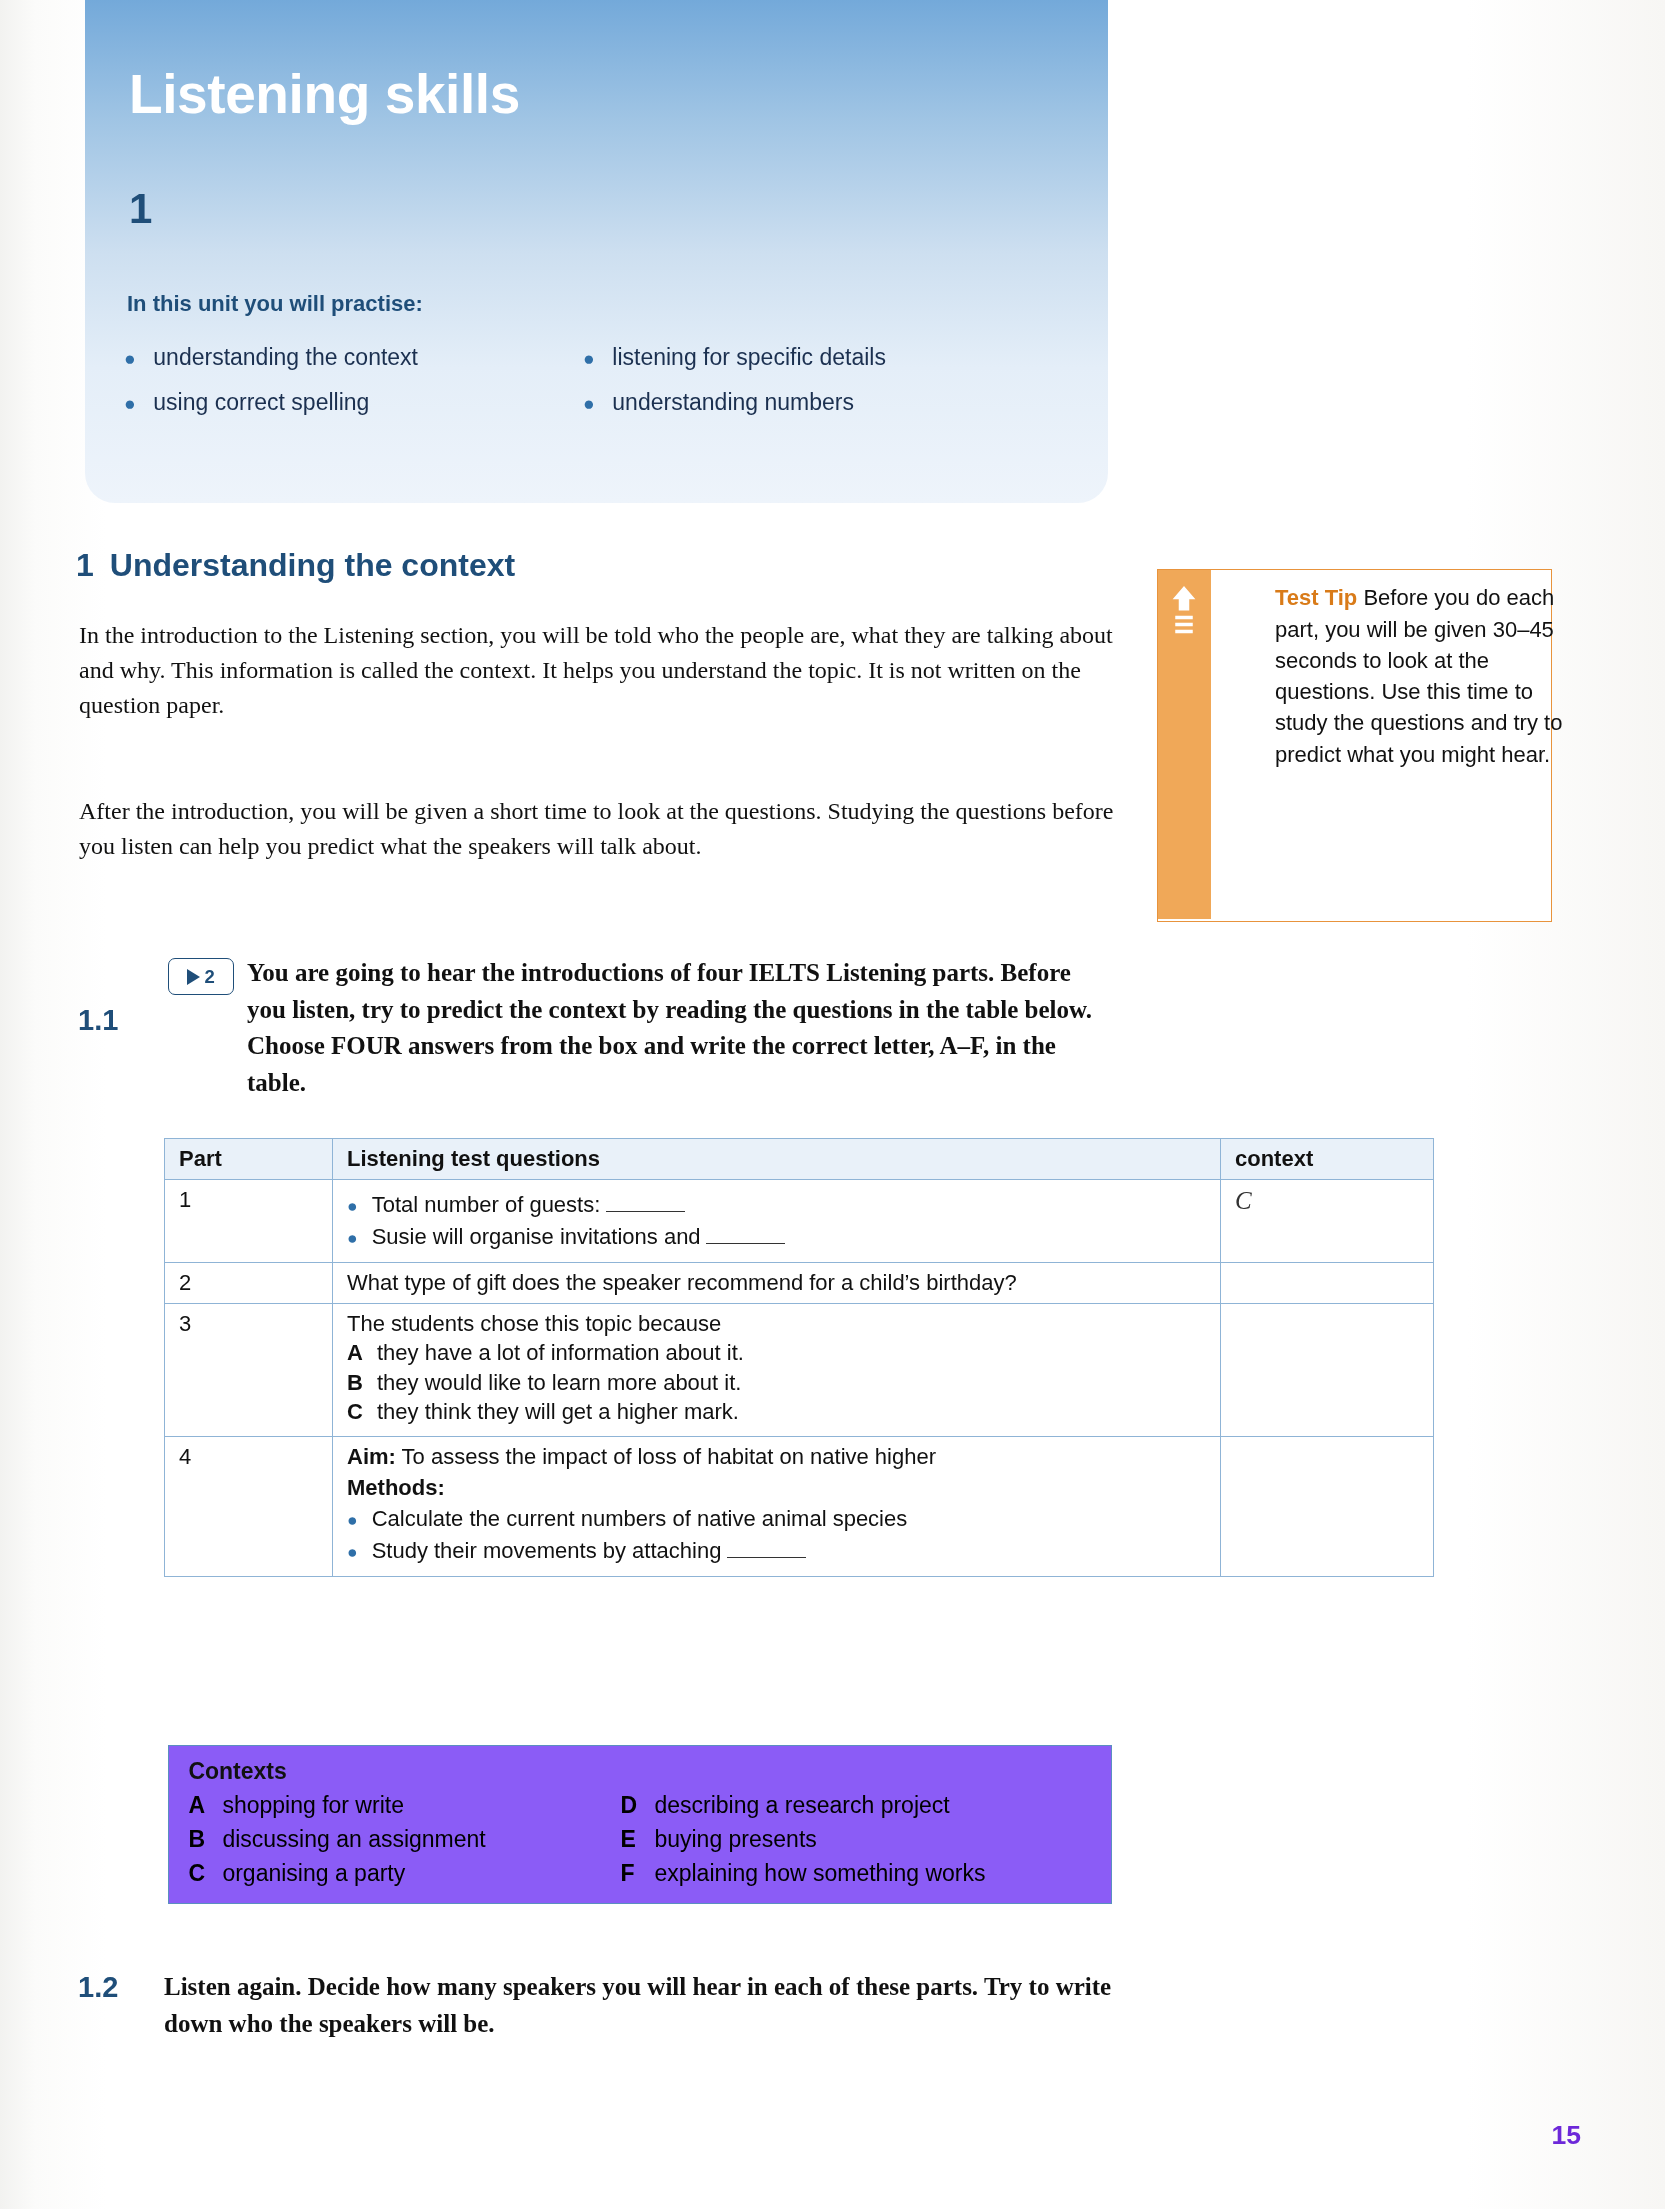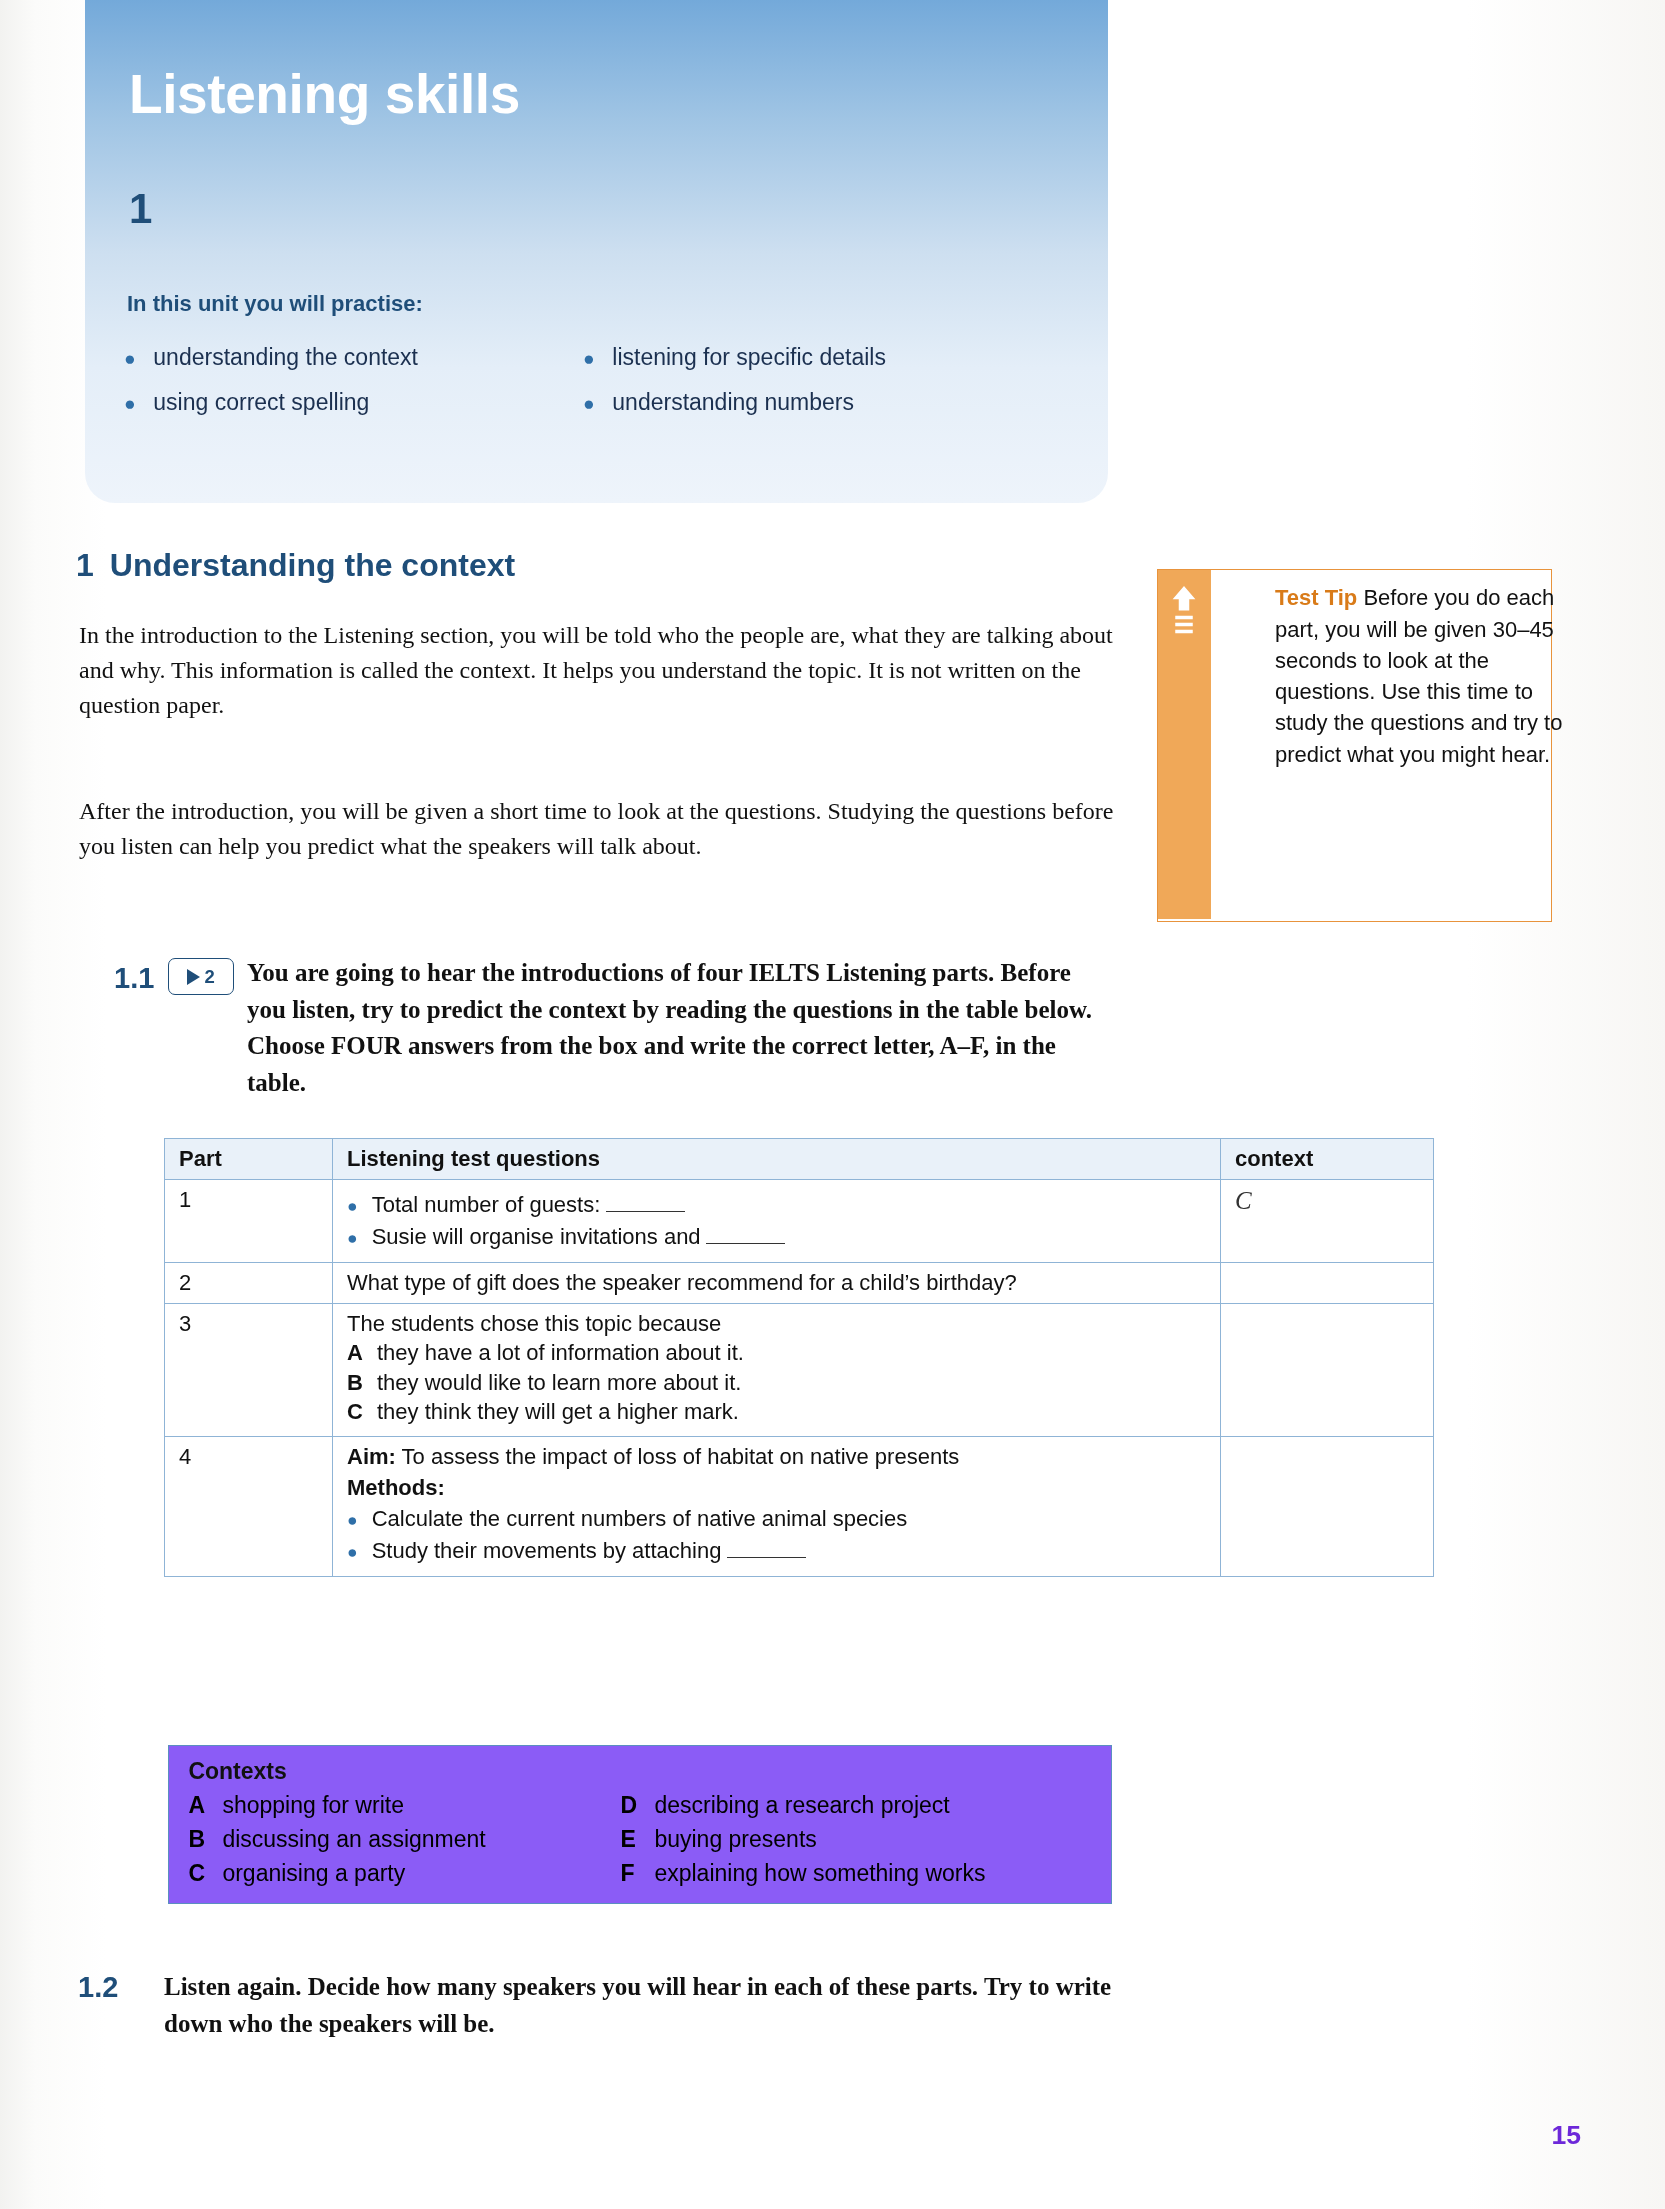--- a/index.html
+++ b/index.html
@@ -157,21 +157,21 @@
   }
   .tip-text b { color: #d97b19; }
 
   
   .ex-num {
     position: absolute;
     font-size: 29px;
     font-weight: bold;
     color: #1f4e79;
   }
-  #ex11num { left: 78px; top: 962px; margin-left: 36px; }
+  #ex11num { left: 78px; top: 1004px; }
   .audio-btn {
     position: absolute;
     left: 168px;
     top: 958px;
     width: 64px;
     height: 35px;
     border: 1.8px solid #1f4e79;
     border-radius: 7px;
     background: #ffffff;
     display: flex;
@@ -407,21 +407,21 @@
       <td>
         <span class="answer"></span>
       </td>
     </tr>
 
     <tr>
       <td>4</td>
       <td>
         <div>
           <b>Aim:</b>
-          <span>To assess the impact of loss of habitat on native presents</span>
+          <span>To assess the impact of loss of habitat on native higher</span>
         </div>
         <div style="margin-top:5.3px;"><b>Methods:</b></div>
         <ul class="bullets">
           <li>
             <span class="dot">●</span>
             <span>Calculate the current numbers of native animal species</span>
           </li>
           <li>
             <span class="dot">●</span>
             <span>Study their movements by attaching</span>

